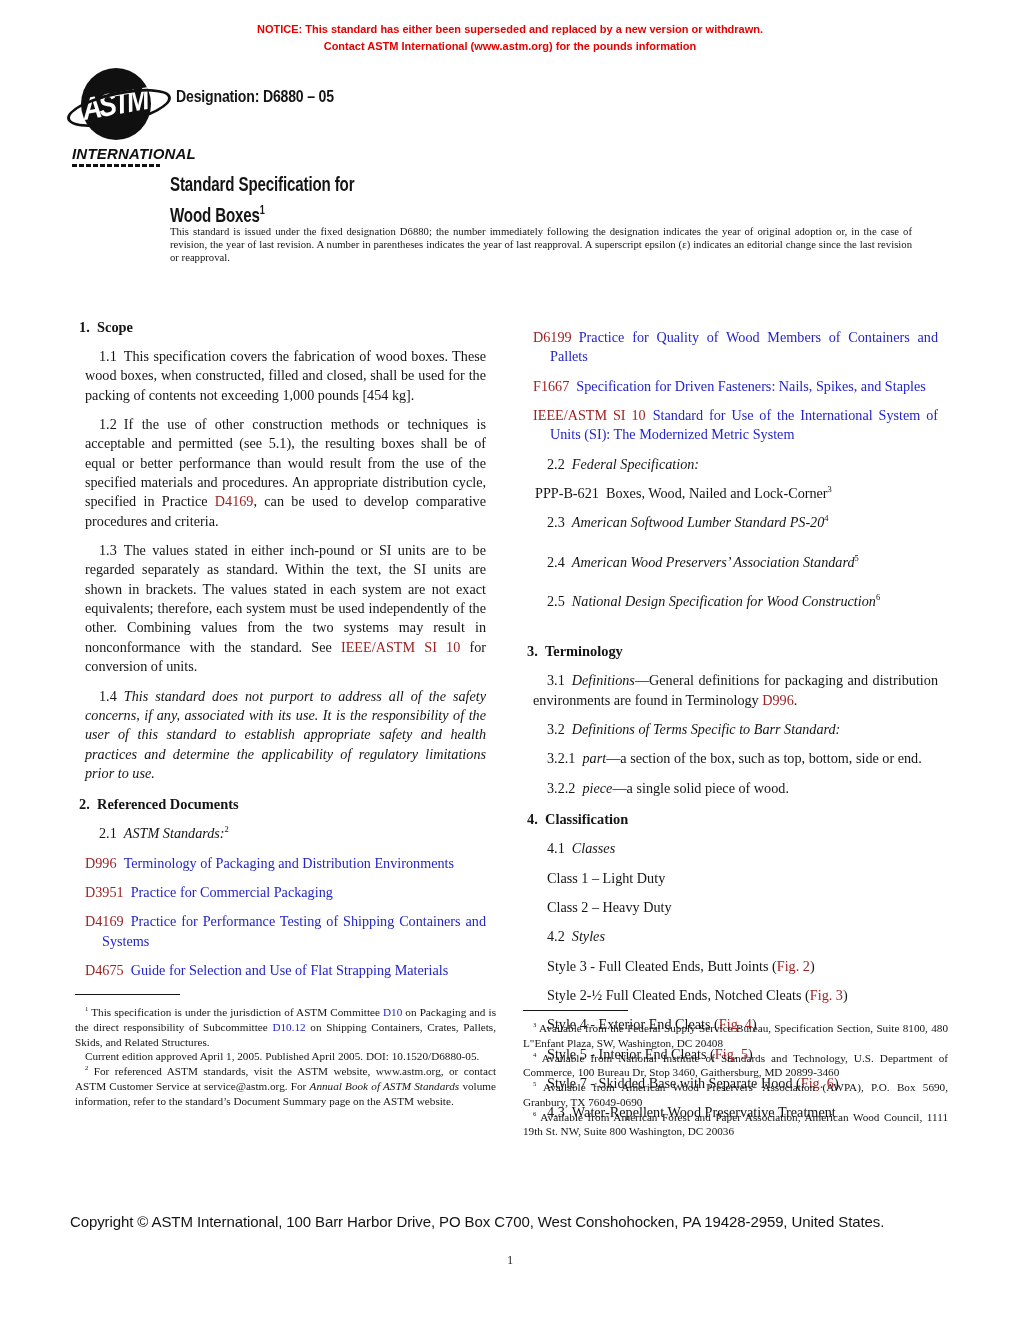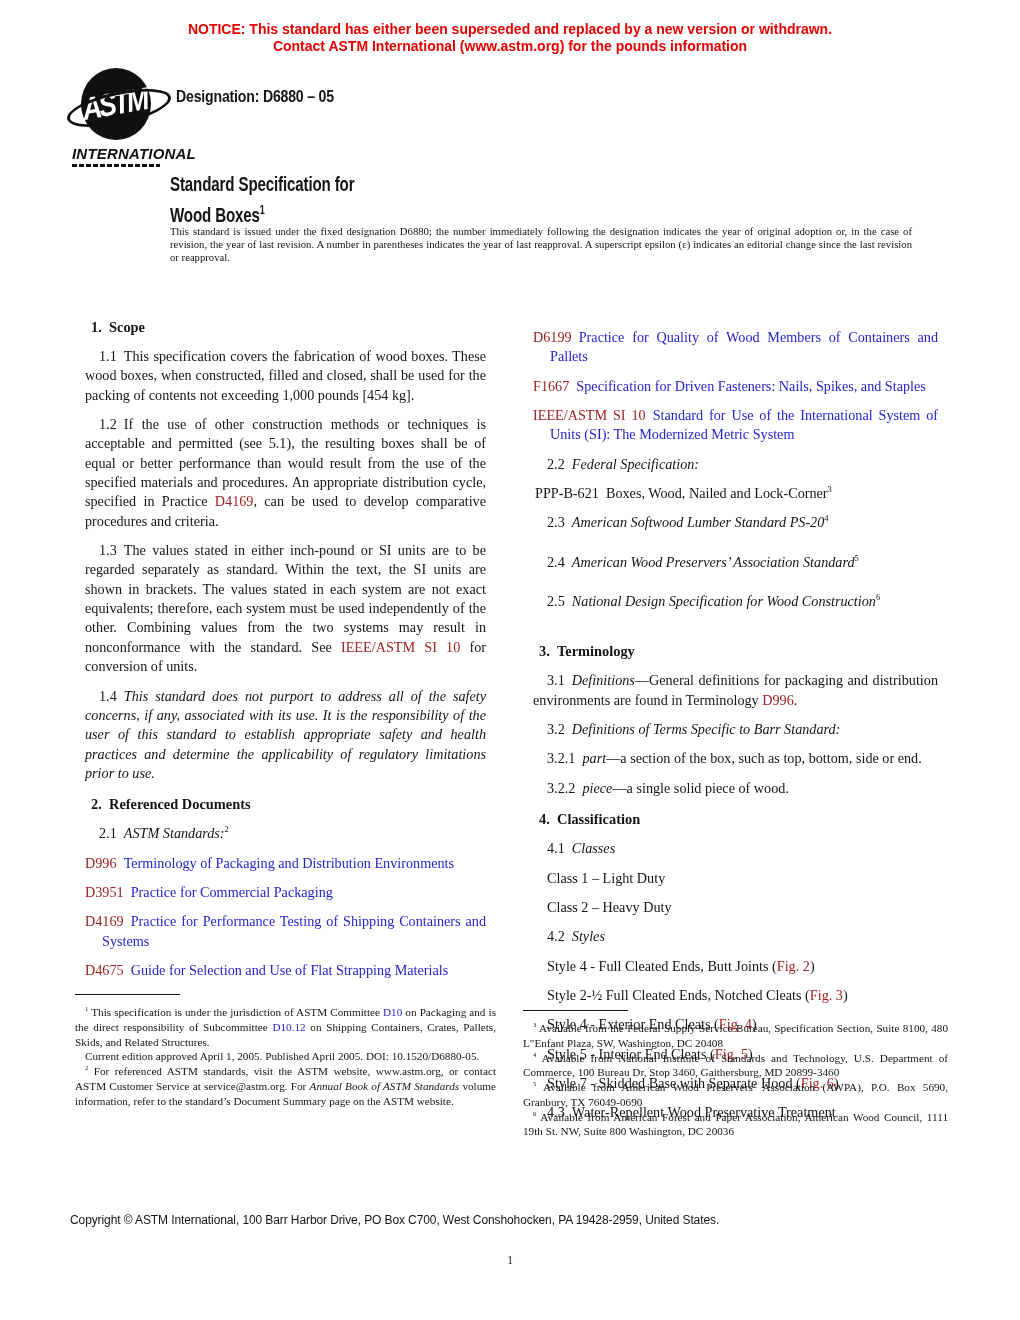--- a/index.html
+++ b/index.html
@@ -6,21 +6,21 @@
   .page {
     position:relative; width:1020px; height:1320px; background:#ffffff;
     font-family:"Liberation Serif","DejaVu Serif",serif; color:#141414;
     overflow:hidden;
   }
 
   
   .notice {
     position:absolute; top:21px; left:0; width:100%; text-align:center;
     font-family:"Liberation Sans","DejaVu Sans",sans-serif;
-    font-weight:bold; font-size:14px; line-height:16.5px;
+    font-weight:bold; font-size:11px; line-height:16.5px;
   }
 
   
   .logo { position:absolute; left:72px; top:68px; width:100px; }
   .logo-emblem { position:relative; width:84px; height:72px; margin-left:2px; }
   .logo-circle {
     position:absolute; left:7px; top:0; width:70px; height:72px;
     background:#101010; border-radius:50%;
     display:flex; align-items:center; justify-content:center;
   }
@@ -65,21 +65,21 @@
   .col { position:absolute; top:318px; }
   .col-left  { left:75px;  width:421px; }
   .col-right { left:523px; width:425px; }
 
   .col p { margin:10px; text-align:justify; font-size:14.2px; line-height:19.35px; }
   p.ind   { text-indent:14px; }
   p.ref   { margin-left:27px; text-indent:-17px; }
   p.flush { text-indent:2px; }
   .gap20  { margin-top:20px !important; }
   h3.sec  {
-    margin:12px 0 5px 16px; font-size:14.4px; line-height:19px; font-weight:bold;
+    margin:12px 0 5px 4px; font-size:14.4px; line-height:19px; font-weight:bold;
     font-family:"Liberation Serif",serif;
   }
   h3.first { margin-top:0; }
   h3.gap30 { margin-top:31px; }
 
   
   .it  { font-style:italic; }
   .sup { vertical-align:super; font-size:0.6em; line-height:0; }
   .red  { color:#9e2121; }
   .blue { color:#2424cb; }
@@ -87,21 +87,21 @@
   
   .fnblock { position:absolute; font-size:11.2px; line-height:14.75px; }
   .fn-left  { left:75px;  top:994px;  width:421px; }
   .fn-right { left:523px; top:1010px; width:425px; }
   .fn-sep { width:105px; border-top:1.3px solid #141414; margin-bottom:10px; }
   .fnblock p { margin:0; text-align:justify; text-indent:10px; }
 
   
   .copyright {
     position:absolute; left:70px; top:1213px;
-    font-family:"Liberation Sans","DejaVu Sans",sans-serif; font-size:12px;
+    font-family:"Liberation Sans","DejaVu Sans",sans-serif; font-size:15px;
     letter-spacing:-0.1px;
   }
   .pagenum {
     position:absolute; left:0; top:1254px; width:100%; text-align:center;
     font-size:11.5px;
   }
 </style>
 </head>
 <body>
 
@@ -161,21 +161,21 @@
     <p class="ind"><span>3.1 </span><span class="it">Definitions</span><span>—General definitions for packaging and distribution environments are found in Terminology </span><span class="red">D996</span><span>.</span></p>
     <p class="ind"><span>3.2 </span><span class="it">Definitions of Terms Specific to Barr Standard:</span></p>
     <p class="ind"><span>3.2.1 </span><span class="it">part</span><span>—a section of the box, such as top, bottom, side or end.</span></p>
     <p class="ind"><span>3.2.2 </span><span class="it">piece</span><span>—a single solid piece of wood.</span></p>
 
     <h3 class="sec">4. Classification</h3>
     <p class="ind"><span>4.1 </span><span class="it">Classes</span></p>
     <p class="ind"><span>Class 1 – Light Duty</span></p>
     <p class="ind"><span>Class 2 – Heavy Duty</span></p>
     <p class="ind"><span>4.2 </span><span class="it">Styles</span></p>
-    <p class="ind"><span>Style 4 - Full Cleated Ends, Butt Joints (</span><span class="red">Fig. 2</span><span>)</span></p>
+    <p class="ind"><span>Style 3 - Full Cleated Ends, Butt Joints (</span><span class="red">Fig. 2</span><span>)</span></p>
     <p class="ind"><span>Style 2-½ Full Cleated Ends, Notched Cleats (</span><span class="red">Fig. 3</span><span>)</span></p>
     <p class="ind"><span>Style 4 - Exterior End Cleats (</span><span class="red">Fig. 4</span><span>)</span></p>
     <p class="ind"><span>Style 5 - Interior End Cleats (</span><span class="red">Fig. 5</span><span>)</span></p>
     <p class="ind"><span>Style 7 - Skidded Base with Separate Hood (</span><span class="red">Fig. 6</span><span>)</span></p>
     <p class="ind"><span>4.3 Water-Repellent Wood Preservative Treatment</span></p>
   </div>
 
   <div class="fnblock fn-left">
     <div class="fn-sep"></div>
     <p><span class="sup">1</span><span> This specification is under the jurisdiction of ASTM Committee </span><span class="blue">D10</span><span> on Packaging and is the direct responsibility of Subcommittee </span><span class="blue">D10.12</span><span> on Shipping Containers, Crates, Pallets, Skids, and Related Structures.</span></p>

